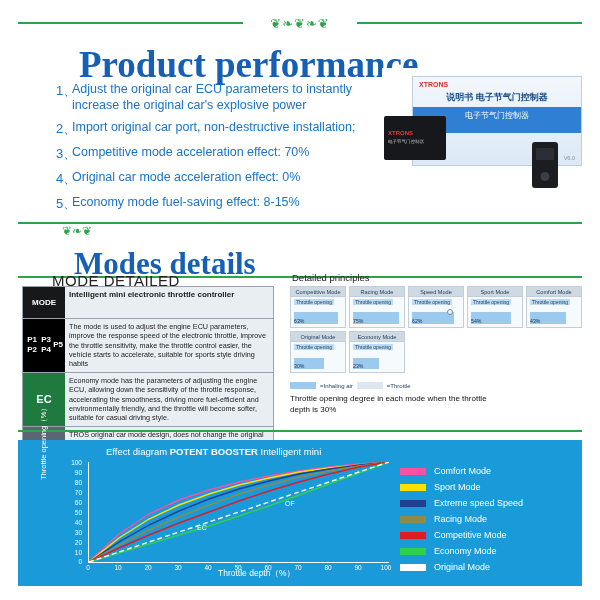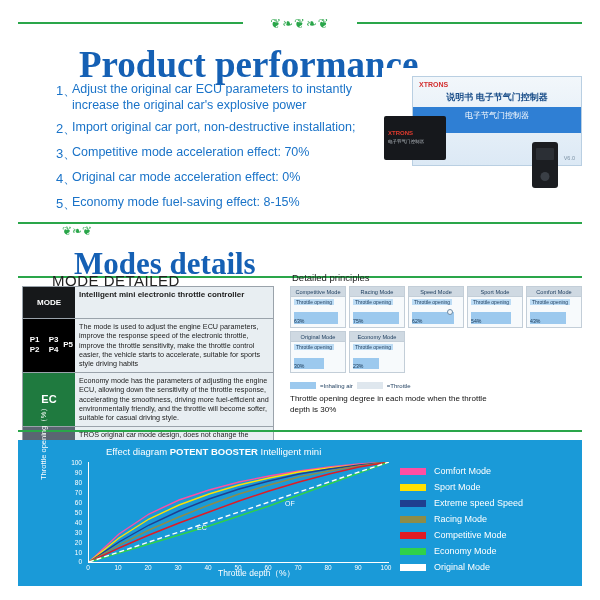--- a/index.html
+++ b/index.html
@@ -41,21 +41,21 @@
   
   .orn2{position:absolute;left:62px;top:224px;color:#2aa64a;font-size:12px;}
   h2.title2{position:absolute;top:234px;left:62px;margin:12px;font-size:31px;font-weight:bold;color:#1560b4;font-family:"Liberation Serif",serif;}
   .div2{position:absolute;left:18px;right:18px;top:276px;height:2px;background:#2aa64a;}
 
   
   .mdlabel{position:absolute;left:52px;top:272px;font-size:15px;color:#222;letter-spacing:.5px;}
   .mdtable{position:absolute;left:22px;top:286px;width:250px;border:1px solid #9aa3ab;}
   .mdtable .r{display:flex;border-bottom:1px solid #9aa3ab;}
   .mdtable .r:last-child{border-bottom:none;}
-  .mdtable .c1{width:52px;flex:none;display:flex;align-items:center;justify-content:center;color:#fff;font-size:8px;font-weight:bold;padding:11px 2px;box-sizing:border-box;text-align:center;}
+  .mdtable .c1{width:42px;flex:none;display:flex;align-items:center;justify-content:center;color:#fff;font-size:8px;font-weight:bold;padding:11px 2px;box-sizing:border-box;text-align:center;}
   .mdtable .c2{flex:1;background:#e8eef2;color:#222;font-size:7.2px;line-height:1.3;padding:3px 4px;box-sizing:border-box;}
   .c1.hdr{background:#16181a;}
   .c2.hdr{background:#e8eef2;font-weight:bold;font-size:8px;}
   .c1.red{background:#000000;flex-direction:row;line-height:1.25;}
   .c1.green{background:#1f7a3f;font-size:11px;}
   .c1.grey{background:#5a6672;font-size:11px;}
 
   
   .dplabel{position:absolute;left:292px;top:272px;font-size:9.5px;color:#222;}
   .dpgrid{position:absolute;left:290px;top:286px;width:292px;}

